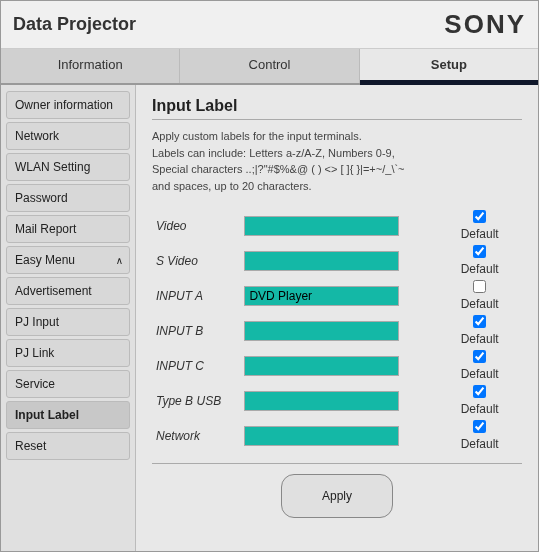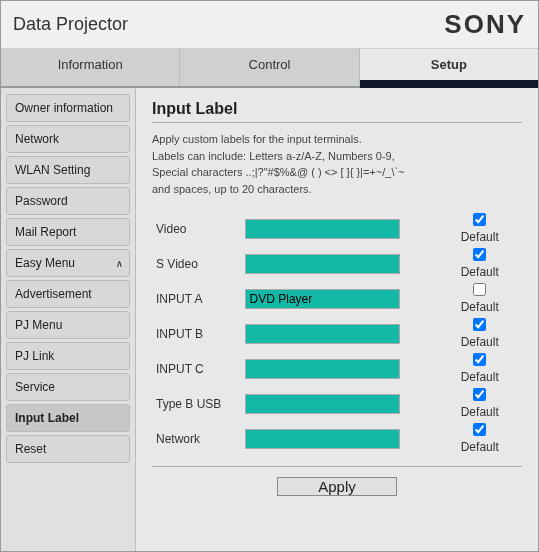--- a/index.html
+++ b/index.html
@@ -22,21 +22,21 @@
     .title-bar {
       background: #f0f0f0;
       padding: 8px 12px;
       display: flex;
       justify-content: space-between;
       align-items: center;
       border-bottom: 1px solid #ccc;
     }
     .title-bar-left {
       font-size: 18px;
-      font-weight: normal;
+      font-weight: bold;
       color: #333;
     }
     .title-bar-right {
       font-size: 26px;
       font-weight: bold;
       color: #333;
       letter-spacing: 2px;
     }
     .tabs {
       display: flex;
@@ -50,21 +50,21 @@
       cursor: pointer;
       font-size: 13px;
       color: #333;
       background: #d0d0d0;
       border-right: 1px solid #bbb;
     }
     .tab:last-child { border-right: none; }
     .tab.active {
       background: #e8e8e8;
       font-weight: bold;
-      border-bottom: 8px solid #0f172a;
+      border-bottom: 5px solid #0f172a;
       margin-bottom: -2px;
     }
     .content {
       display: flex;
       flex: 1;
       overflow: hidden;
     }
     .sidebar {
       width: 135px;
       background: #e0e0e0;
@@ -128,20 +128,21 @@
     .input-table td {
       padding: 2px 4px;
       vertical-align: middle;
       font-size: 12px;
       color: #333;
     }
     .input-table td.label-col {
       width: 72px;
       text-align: left;
       white-space: nowrap;
+      font-style: italic;
     }
     .input-table td.input-col {
       width: 160px;
     }
     .input-table td.check-col {
       width: 70px;
       text-align: left;
       white-space: nowrap;
     }
     .input-table input[type="text"] {
@@ -166,26 +167,26 @@
     .divider {
       border: none;
       border-top: 1px solid #aaa;
       margin: 10px 0;
     }
     .apply-row {
       text-align: center;
       margin-top: 10px;
     }
     .apply-btn {
-      padding: 0 40px;
+      padding: 14px 40px;
       background: #e0e0e0;
       border: 1px solid #888;
-      border-radius: 0;
+      border-radius: 13px;
       cursor: pointer;
-      font-size: 15px;
+      font-size: 12px;
       color: #222;
     }
   </style>
 </head>
 <body>
 
 <div class="window">
 
   <div class="title-bar">
     <span class="title-bar-left">Data Projector</span>
@@ -204,21 +205,21 @@
       <button class="sidebar-btn">Owner information</button>
       <button class="sidebar-btn">Network</button>
       <button class="sidebar-btn">WLAN Setting</button>
       <button class="sidebar-btn">Password</button>
       <button class="sidebar-btn">Mail Report</button>
       <button class="sidebar-btn">
         <span>Easy Menu</span>
         <span class="arrow">∧</span>
       </button>
       <button class="sidebar-btn">Advertisement</button>
-      <button class="sidebar-btn">PJ Menu</button>
+      <button class="sidebar-btn">PJ Input</button>
       <button class="sidebar-btn">PJ Link</button>
       <button class="sidebar-btn">Service</button>
       <button class="sidebar-btn active">Input Label</button>
       <button class="sidebar-btn">Reset</button>
     </div>
 
     <div class="main">
       <div class="section-title">Input Label</div>
       <div class="description">Apply custom labels for the input terminals.<br>Labels can include: Letters a-z/A-Z, Numbers 0-9,<br>Special characters ..;|?"#$%&amp;@ ( ) &lt;&gt; [ ]{ }|=+~/_\`~<br>and spaces, up to 20 characters.</div>
 

